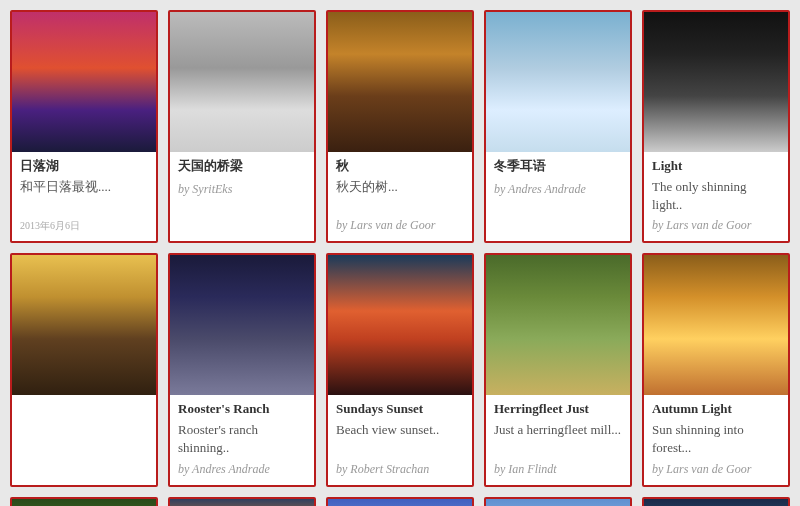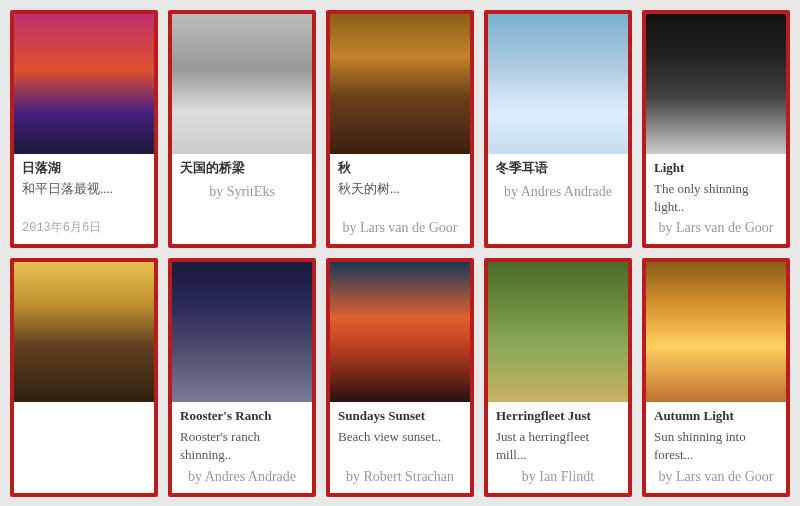--- a/index.html
+++ b/index.html
@@ -10,21 +10,21 @@
     }
     .grid {
       display: grid;
       grid-template-columns: repeat(5, 1fr);
       gap: 10px;
       padding: 10px;
       max-width: 800px;
     }
     .card {
       background: #fff;
-      border: 4px solid #b91c1c;
+      border: 2px solid #b91c1c;
       border-radius: 2px;
       overflow: hidden;
       display: flex;
       flex-direction: column;
     }
     .card-image-placeholder {
       width: 100%;
       height: 140px;
       display: block;
     }
@@ -44,30 +44,30 @@
     .card-desc {
       font-size: 13px;
       color: #555;
       flex: 1;
       line-height: 1.4;
     }
     .card-desc.yellow {
       color: #c8a000;
     }
     .card-author {
-      font-size: 14px;
+      font-size: 12px;
       color: #999;
-      text-align: center;
+      text-align: left;
       margin-top: 4px;
+      font-style: italic;
     }
     .card-date {
-      font-size: 12px;
+      font-size: 10px;
       color: #aaa;
       margin-top: 2px;
-      font-family: Liberation Mono, monospace;
     }
     
     .img-sunset { background: linear-gradient(180deg, #c0306a 0%, #e05030 40%, #4a2080 70%, #1a1a3a 100%); }
     .img-bridge { background: linear-gradient(180deg, #bbb 0%, #999 40%, #ddd 70%, #ccc 100%); }
     .img-autumn-path { background: linear-gradient(180deg, #8b5e1a 0%, #c4832a 30%, #6b3e1a 60%, #3a2010 100%); }
     .img-winter { background: linear-gradient(180deg, #7ab0d0 0%, #b0cce0 40%, #ddeeff 70%, #c5dded 100%); }
     .img-dark-forest { background: linear-gradient(180deg, #111 0%, #222 30%, #444 60%, #888 80%, #ccc 100%); }
     .img-cloudy-sky { background: linear-gradient(180deg, #e8c050 0%, #c09030 30%, #604020 60%, #302010 100%); }
     .img-ranch { background: linear-gradient(180deg, #1a1a3a 0%, #2a2a5a 30%, #4a4a6a 60%, #7a7a9a 100%); }
     .img-sundown { background: linear-gradient(180deg, #1a3a5a 0%, #e06030 40%, #c04020 60%, #2a1010 100%); }

